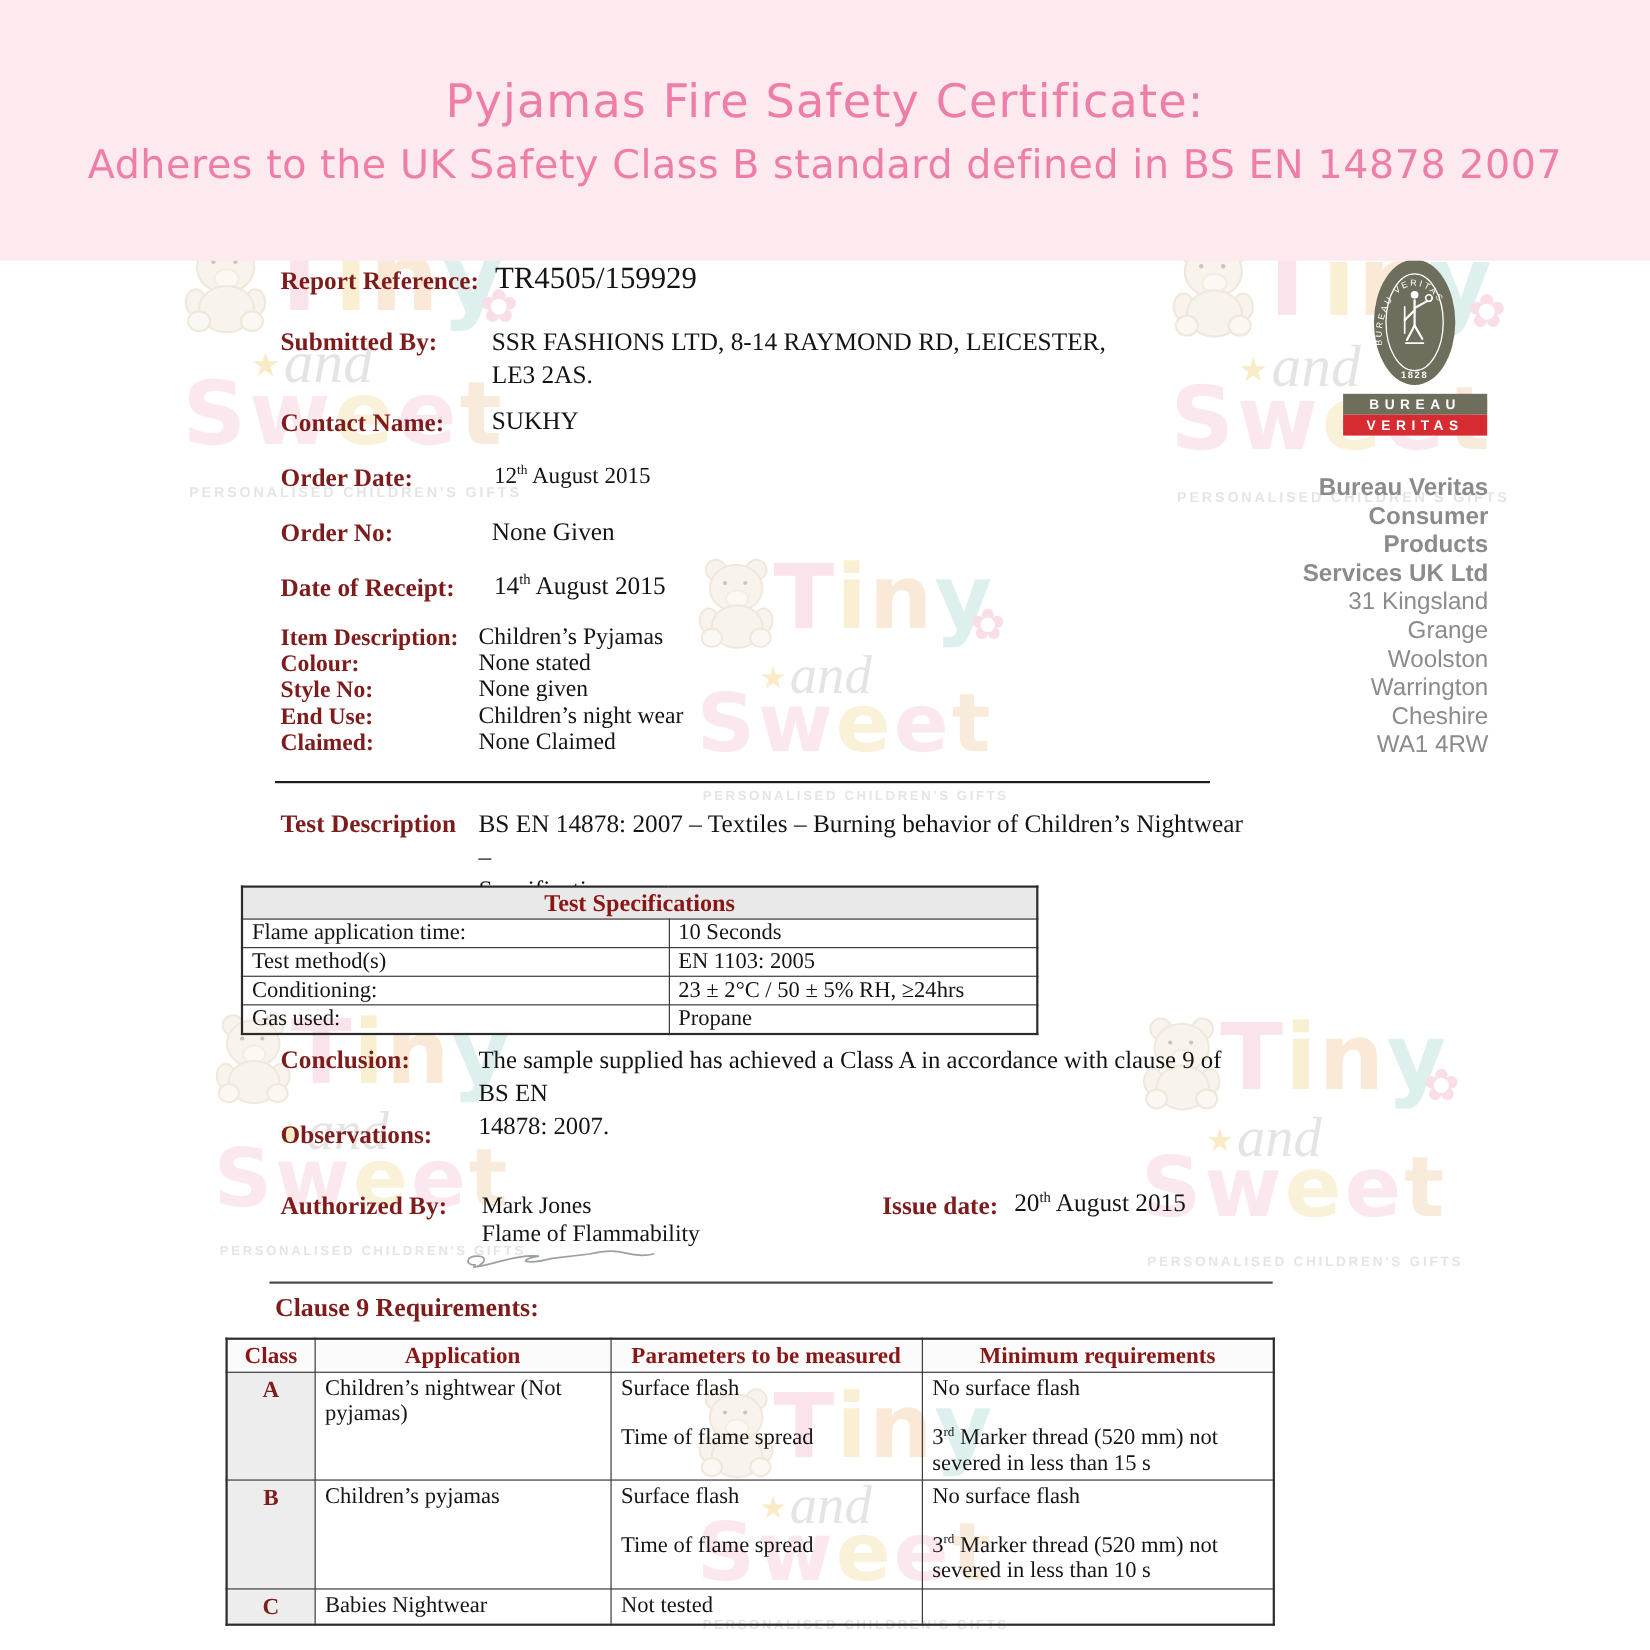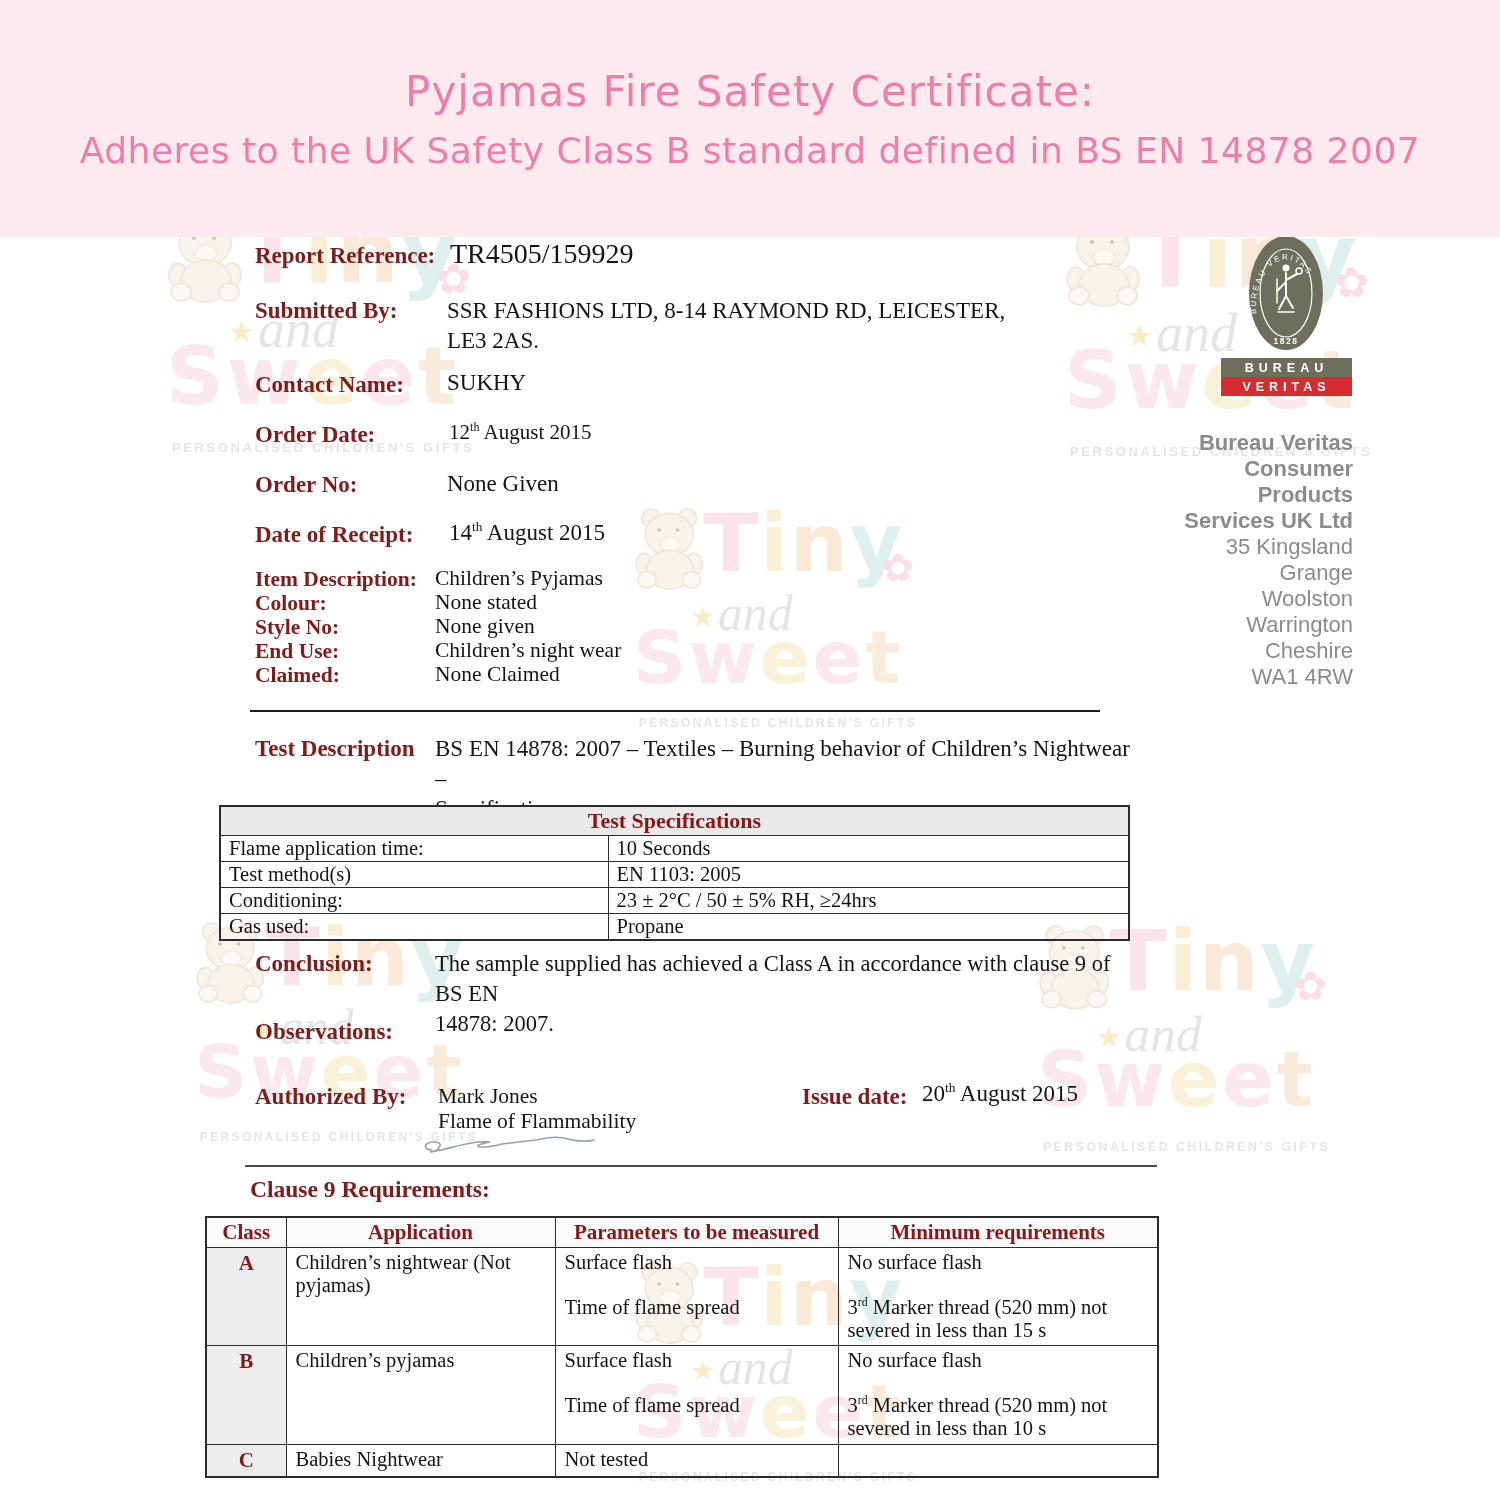--- a/index.html
+++ b/index.html
@@ -42,21 +42,21 @@
   .abs{position:absolute;}
   .lbl{font-weight:bold;color:#7e1b1b;font-size:21.5px;white-space:nowrap;}
   .lbl-lg{font-weight:bold;color:#7e1b1b;font-size:23px;white-space:nowrap;}
   .val{font-size:22px;color:#141414;}
   .title{font-weight:bold;color:#8a1616;font-size:30px;letter-spacing:0.5px;}
   sup{font-size:58%;vertical-align:super;line-height:0;}
   .rule{background:#1d1d1d;height:2px;}
 
   
   table{border-collapse:collapse;font-family:"Liberation Serif",serif;}
-  .spec{position:absolute;left:219px;top:805px;width:911px;border:2px solid #2b2b2b;table-layout:fixed;}
+  .spec{position:absolute;left:219px;top:805px;width:725px;border:2px solid #2b2b2b;table-layout:fixed;}
   .spec th{background:#e9e9e9;color:#8a1616;font-size:22px;font-weight:bold;border:1.5px solid #2b2b2b;
            height:26px;text-align:center;padding:1px 0;}
   .spec td{border:1.5px solid #2b2b2b;font-size:20.5px;padding:1px 8px;height:21px;vertical-align:middle;}
   .spec .col1{width:388px;}
 
   
   .clause{position:absolute;left:205px;top:1216px;width:952px;border:2px solid #2b2b2b;table-layout:fixed;padding-left:48px;}
   .clause th{color:#8a1616;font-size:21px;font-weight:bold;border:1.5px solid #2b2b2b;height:27px;
              text-align:center;padding:1px 4px;background:#fbfbfb;}
   .clause td{border:1.5px solid #2b2b2b;font-size:20.5px;padding:3px 9px;vertical-align:top;}
@@ -384,21 +384,21 @@
     <div class="bv-bars">
       <div class="bv-bar b1">BUREAU</div>
       <div class="bv-bar b2">VERITAS</div>
     </div>
 
     <div class="bv-address">
       <div class="b">Bureau Veritas</div>
       <div class="b">Consumer</div>
       <div class="b">Products</div>
       <div class="b">Services UK Ltd</div>
-      <div>35 Kingsland</div>
+      <div>31 Kingsland</div>
       <div>Grange</div>
       <div>Woolston</div>
       <div>Warrington</div>
       <div>Cheshire</div>
       <div>WA1 4RW</div>
     </div>
 
   </div>
 </div>
 

